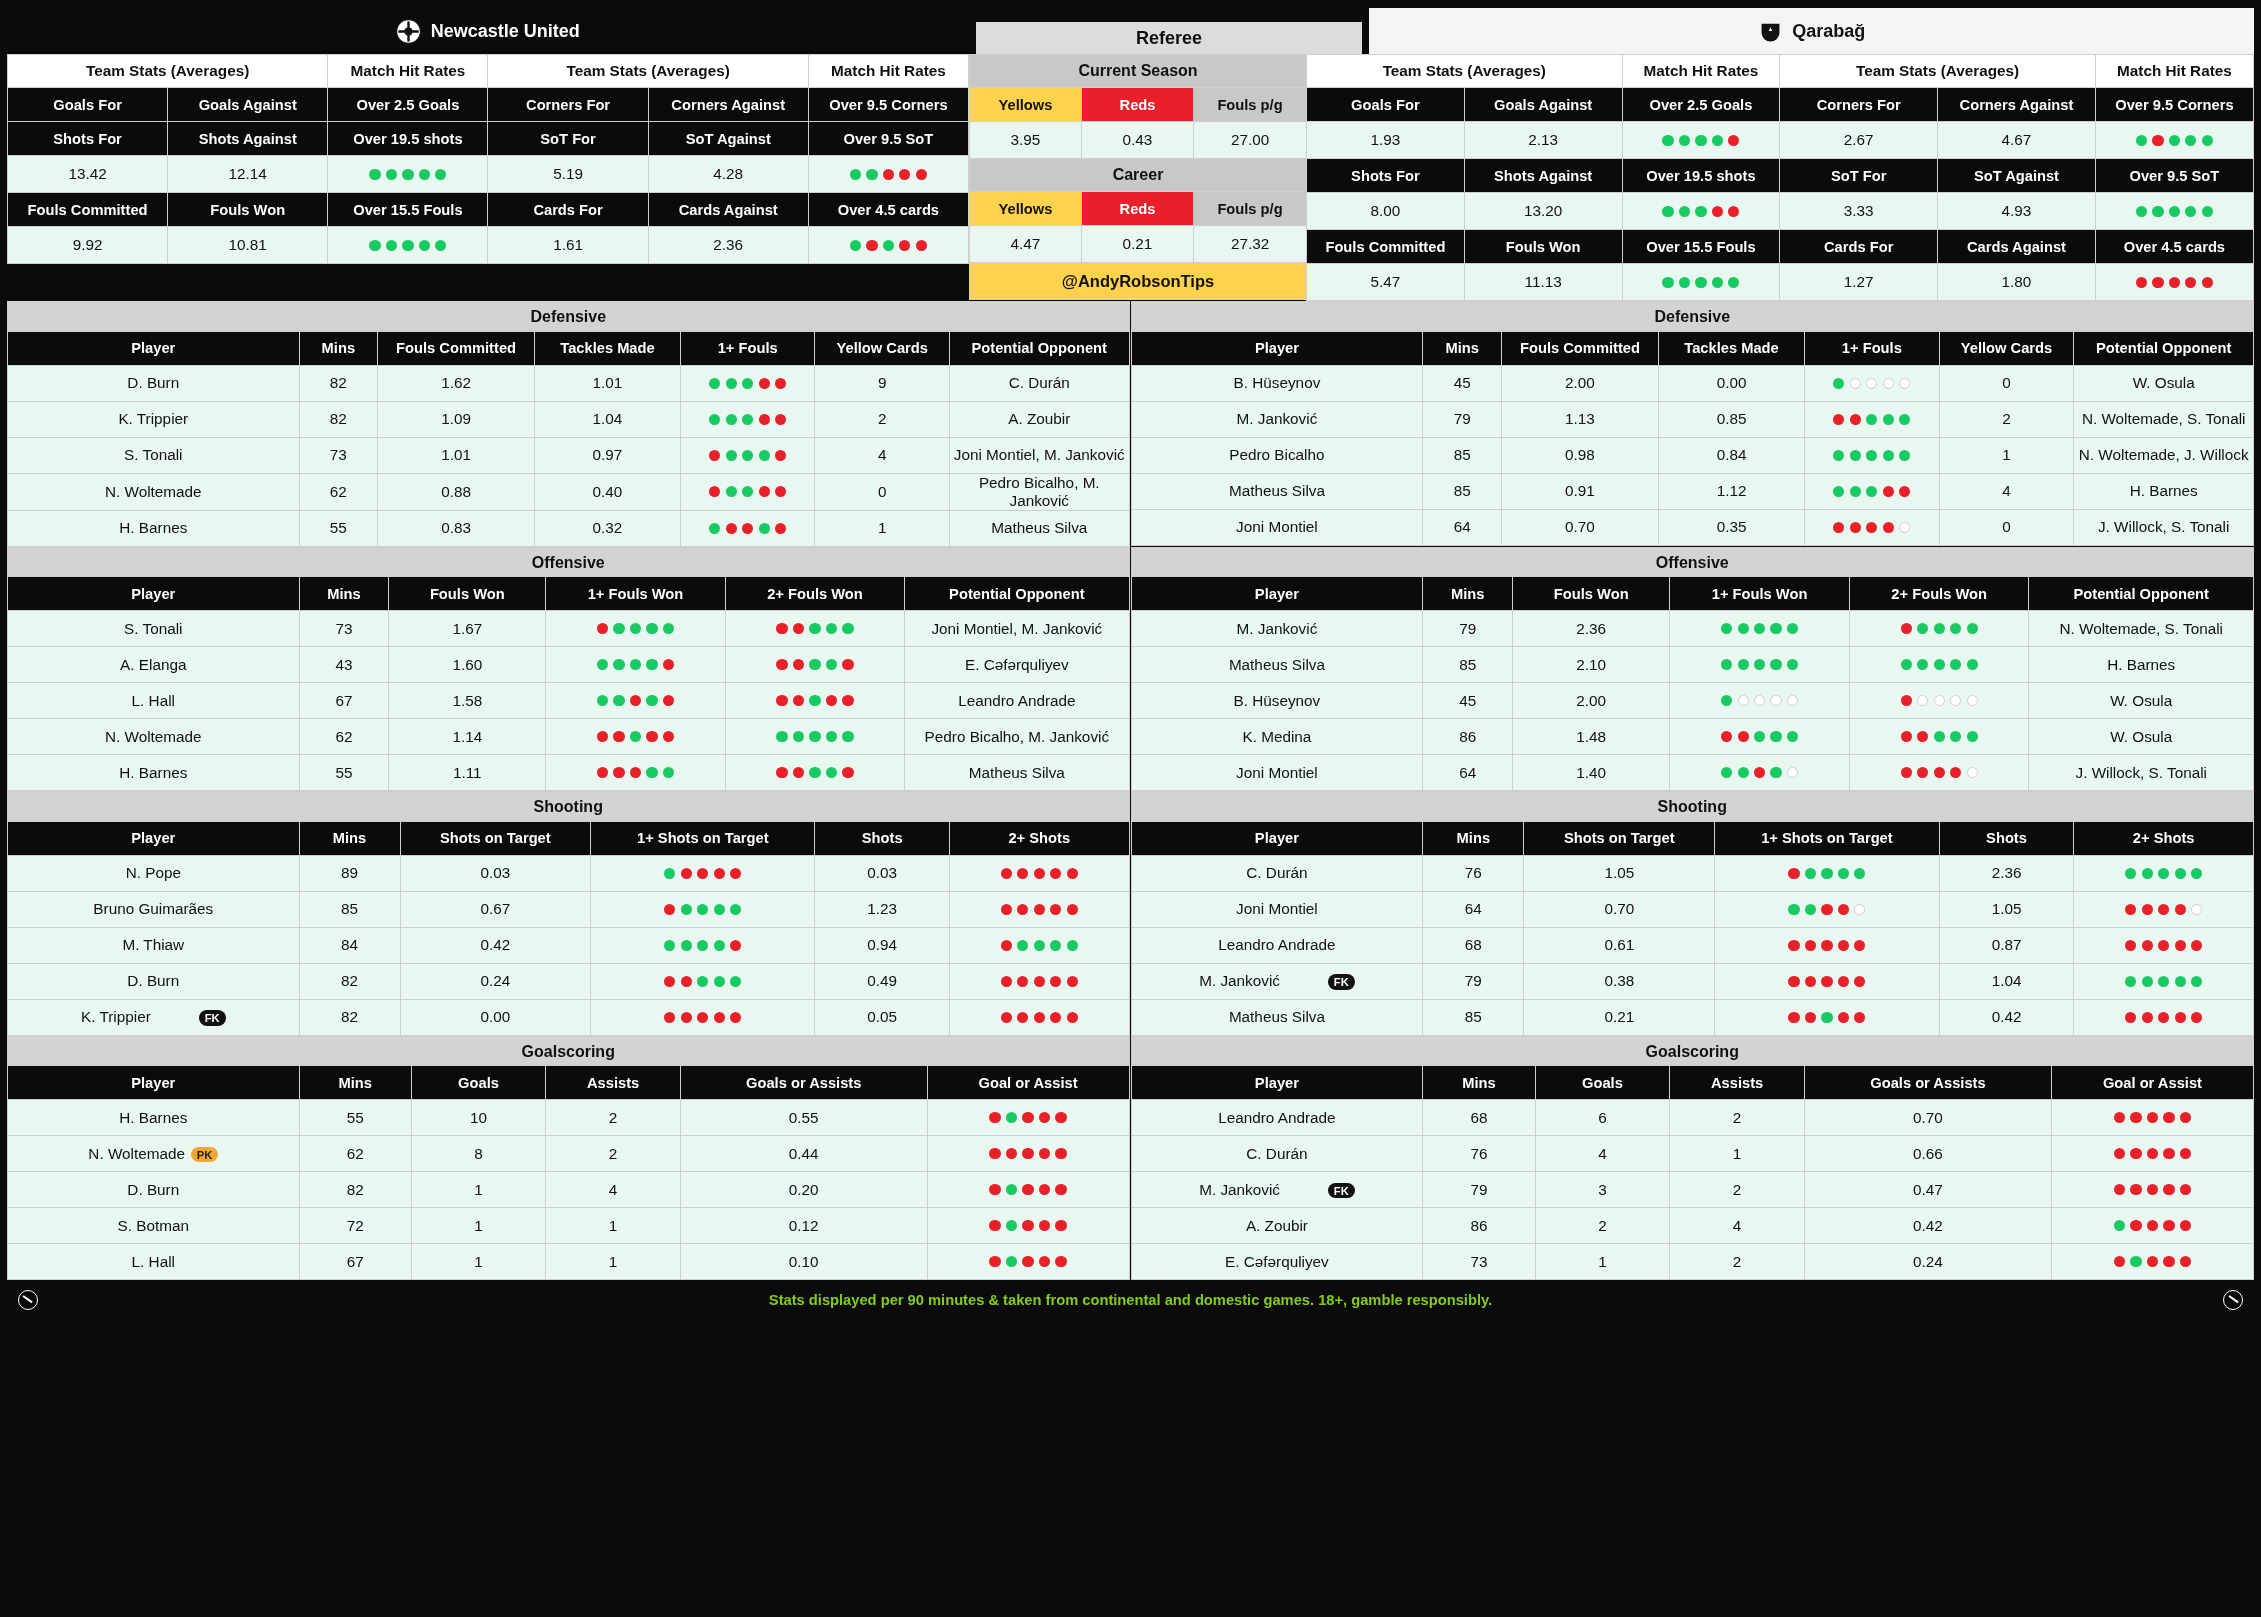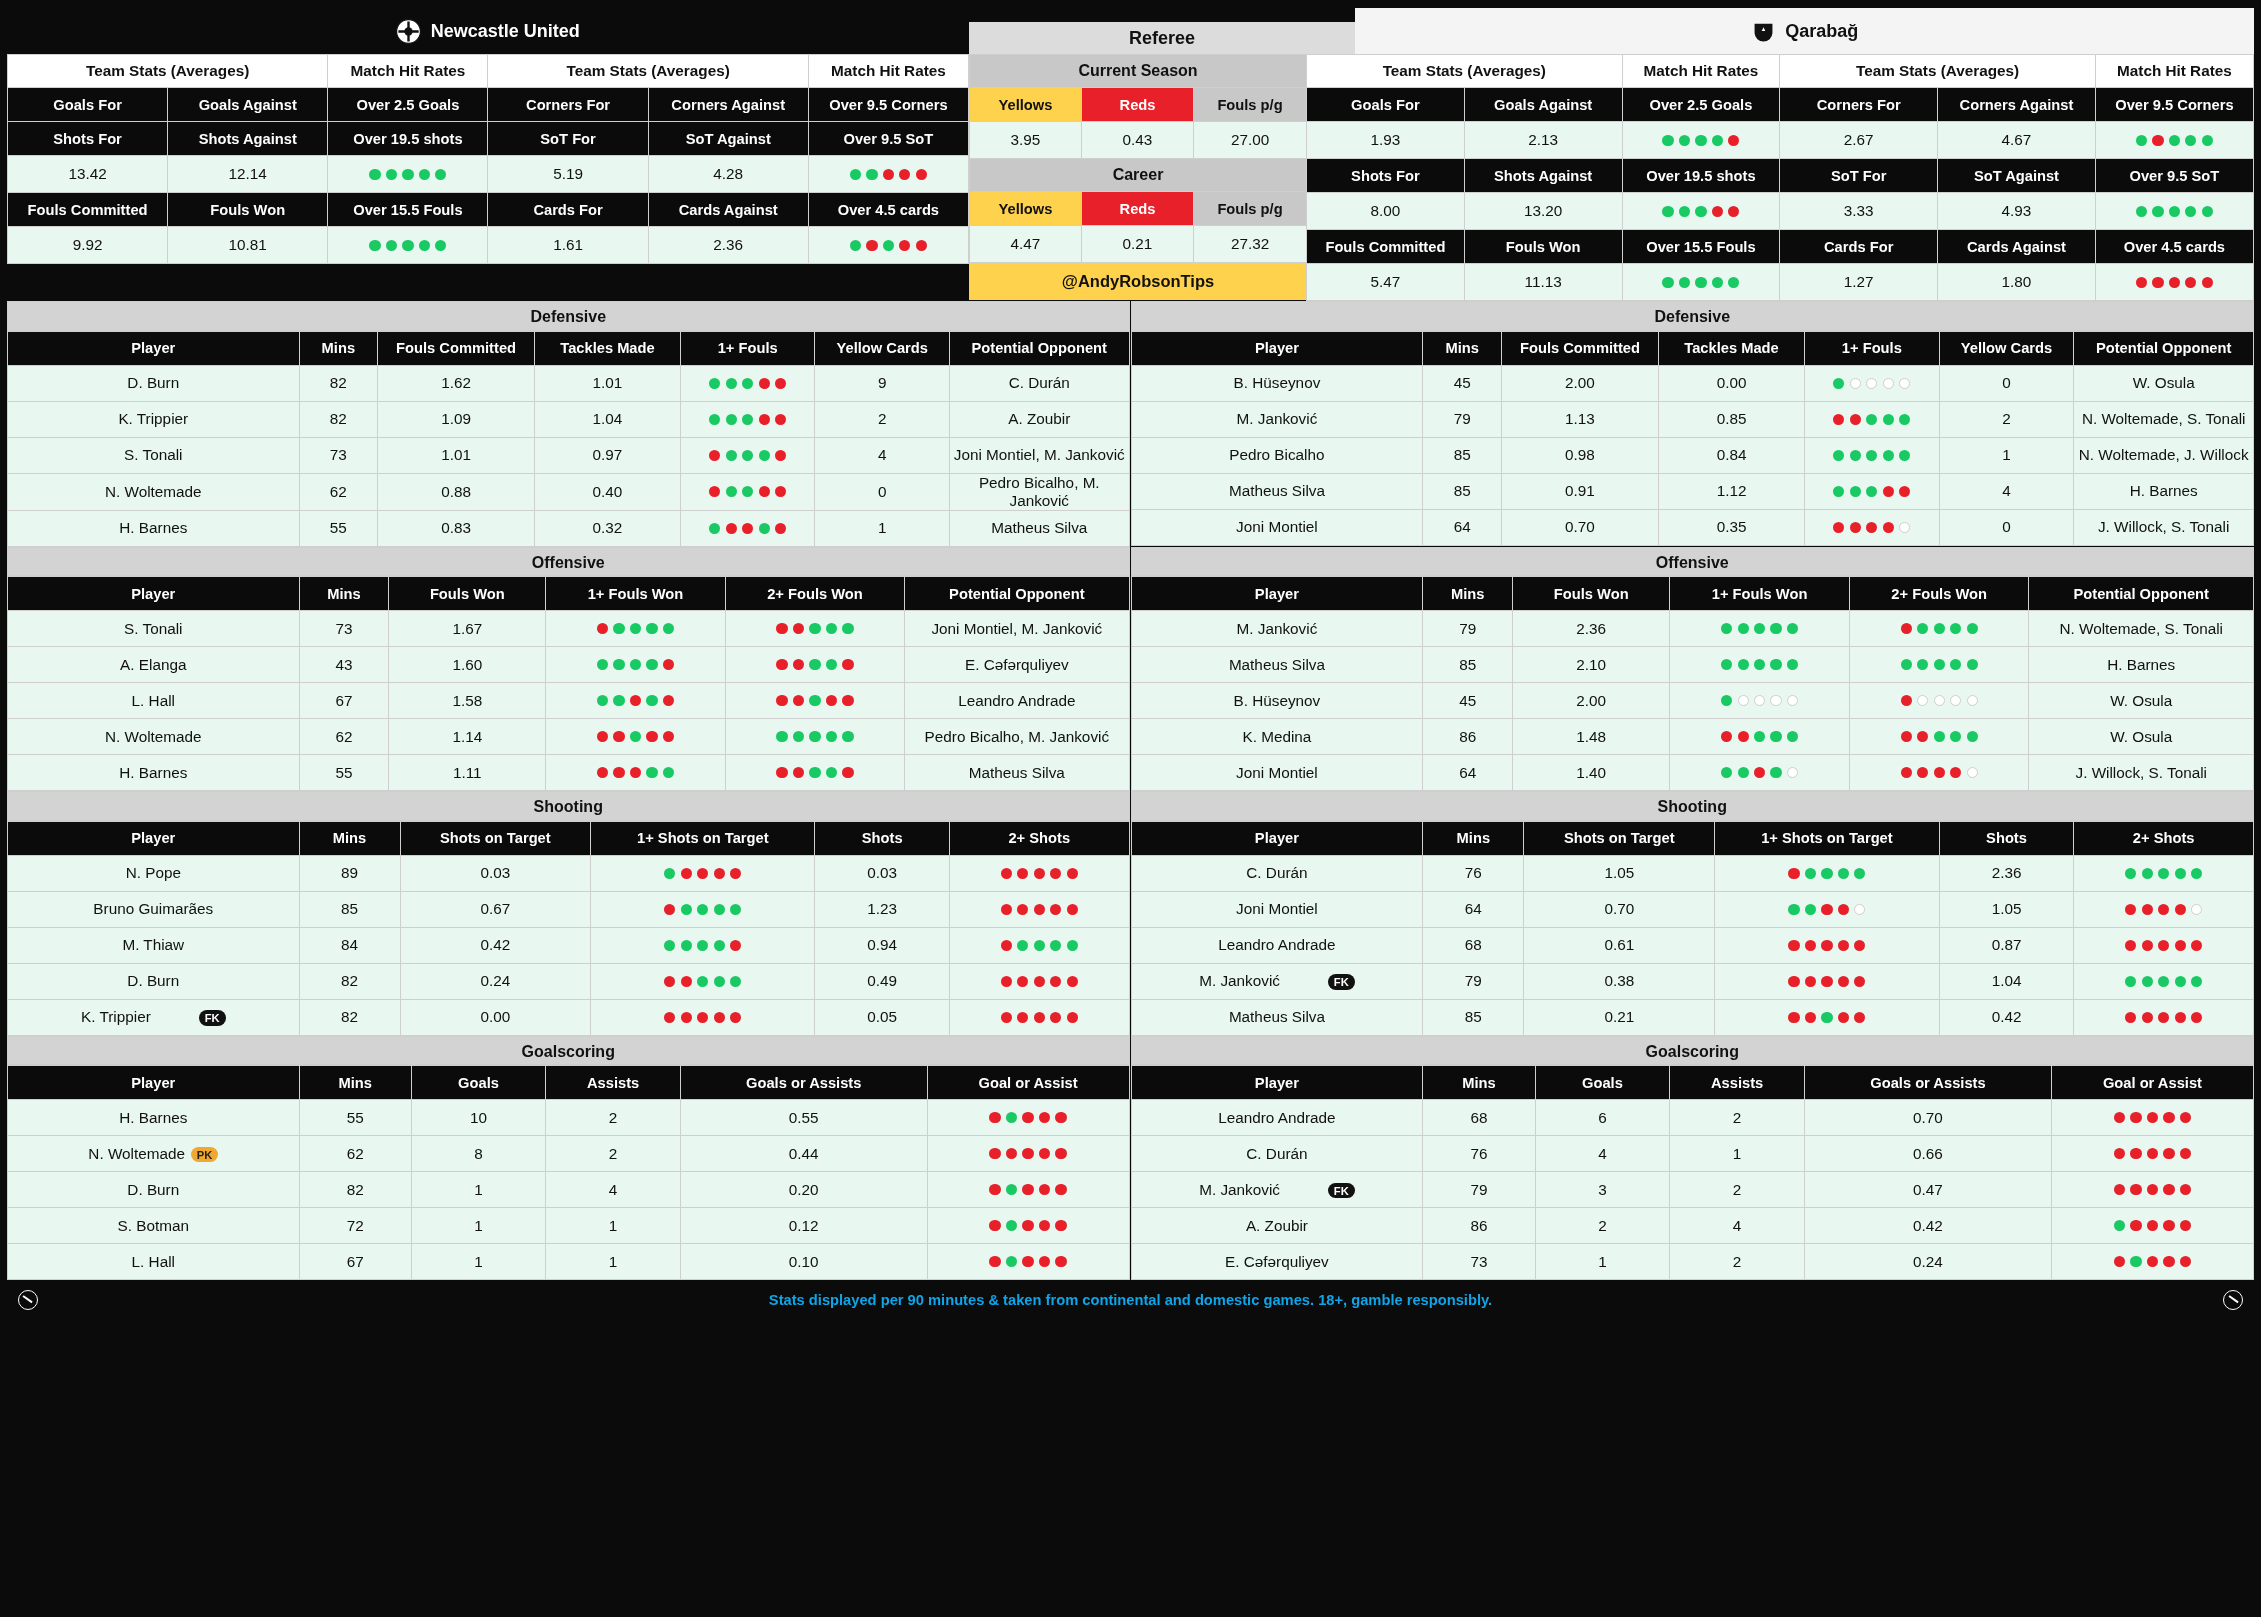--- a/index.html
+++ b/index.html
@@ -13,21 +13,21 @@
   }
   .page {
     width: 2261px; height: 1618px;
     padding: 8.2px 7px 5.9px 7px;
     background: #0b0b0b;
     display: flex; flex-direction: column;
   }
   .board { flex: 1; display:flex; flex-direction:column; }
 
   
-  .topbar { display:flex; width:100%; height:46px; }
+  .topbar { display:flex; width:100%; height:46px;gap:7px; }
   .topbar > div { display:flex; align-items:center; justify-content:center; gap:9.4px; }
   .team-head { width:962px; background:#0b0b0b; color:#fff; font-size:18px; font-weight:bold; }
   .ref-head { width:386px; background:#dcdcdc; color:#111; font-size:18px; font-weight:bold;margin-top:14px; }
   .team-head2 { flex:1; background:#f4f4f4; color:#111; font-size:18px; font-weight:bold; }
   .crest { width:25px; height:25px; display:inline-block; }
 
   
   table { border-collapse: collapse; table-layout: fixed; }
   td, th { border:0.6px solid #cfcfcf; text-align:center; vertical-align:middle; }
 
@@ -60,21 +60,21 @@
 
   .badge { display:inline-flex; align-items:center; justify-content:center; border-radius:589px; color:#fff; font-size:11.2px; font-weight:bold; padding:1.8px 5.9px; margin-left:5.9px; }
   .badge.fk { background:#111;margin-left:48px; }
   .badge.pk { background:#f0a830; color:#222; }
 
   .halves { display:flex; width:100%; }
   .half { width:50%; }
   .half.left { border-right:0.6px solid #0b0b0b; }
 
   
-  .footer { display:flex; align-items:center; justify-content:center; height:34px; background:#0b0b0b; color:#0ea5e9; font-size:14.7px; font-weight:bold; position:relative; margin-top:2.4px; }
+  .footer { display:flex; align-items:center; justify-content:center; height:34px; background:#0b0b0b; color:#84cc16; font-size:14.7px; font-weight:bold; position:relative; margin-top:2.4px; }
   .footer .fl { position:absolute; left:10.6px; }
   .footer .fr { position:absolute; right:10.6px; }
   .logo-circle { width:20px; height:20px; border-radius:50%; border:1.8px solid #fff; display:inline-block; position:relative; }
   .logo-circle::after { content:""; position:absolute; left:3.5px; top:7px; width:10.6px; height:2.4px; background:#fff; transform:rotate(35deg); }
 </style>
 </head>
 <body>
 
 <div class="page">
   <div class="board">

